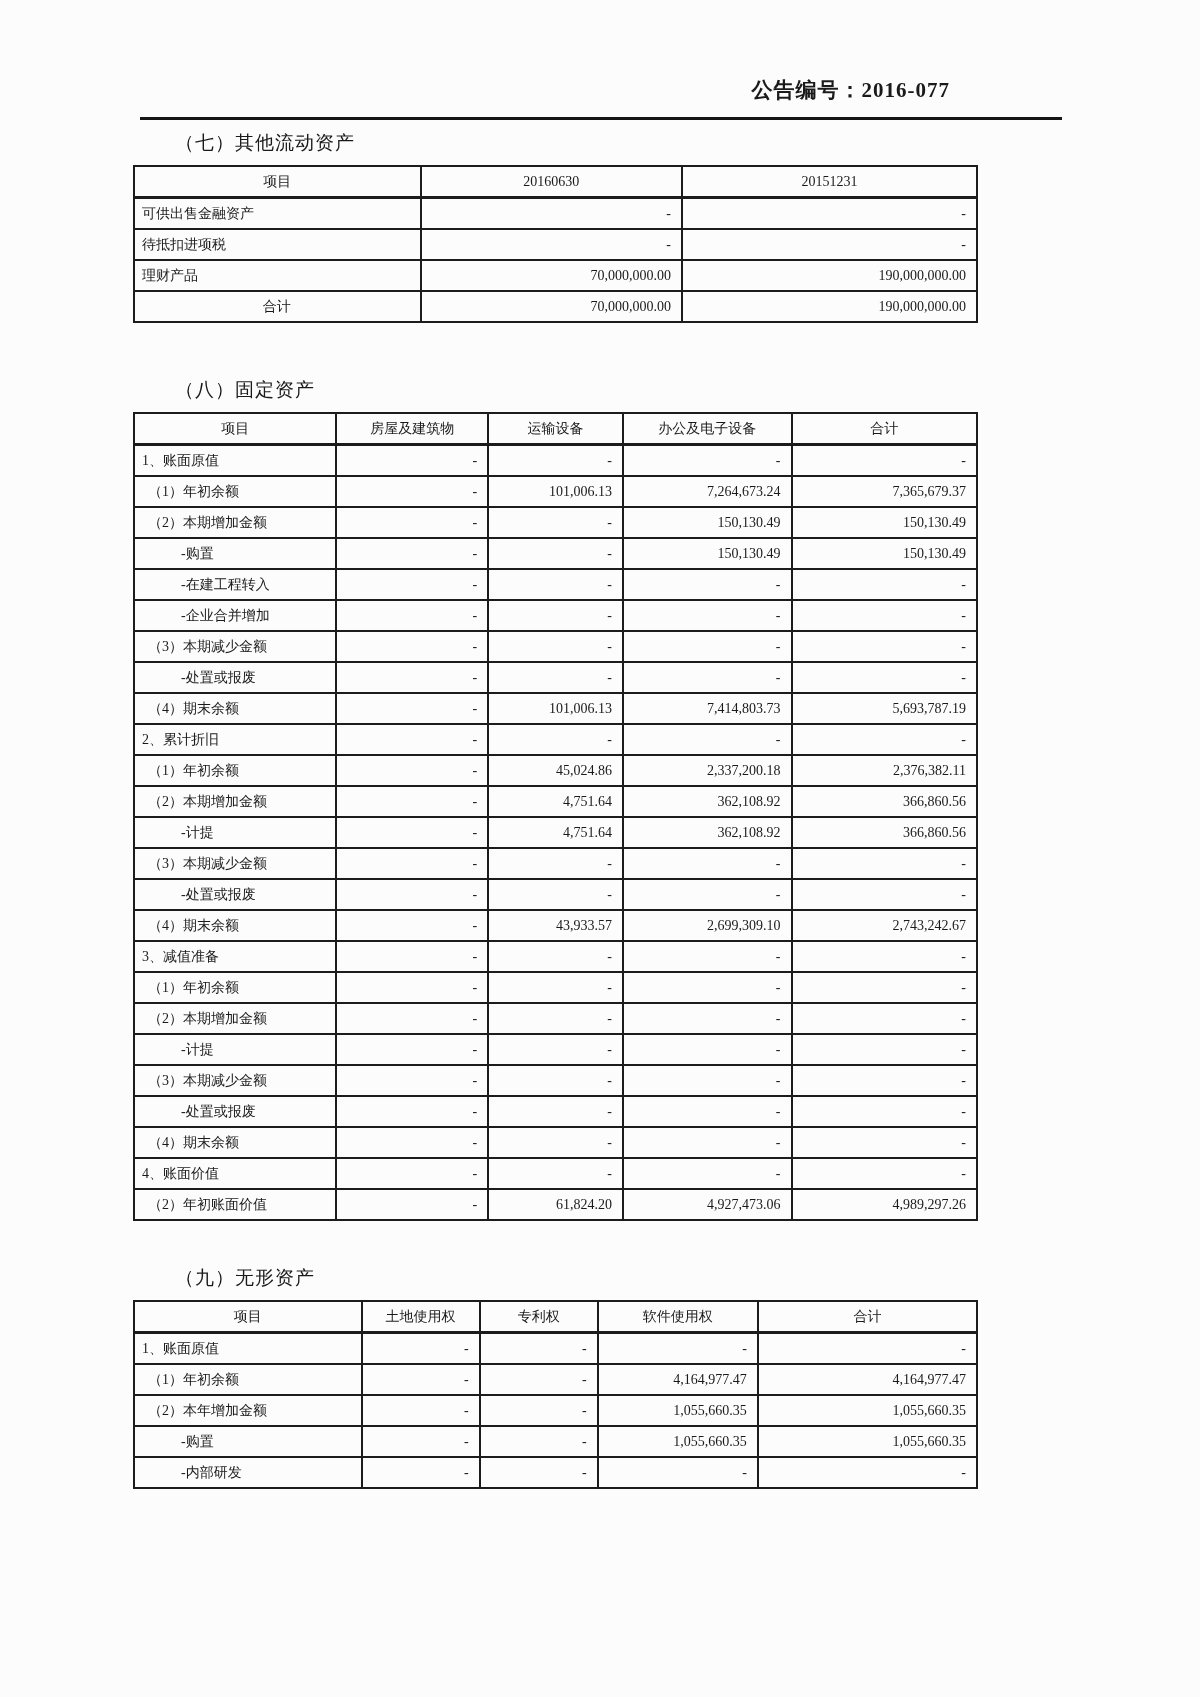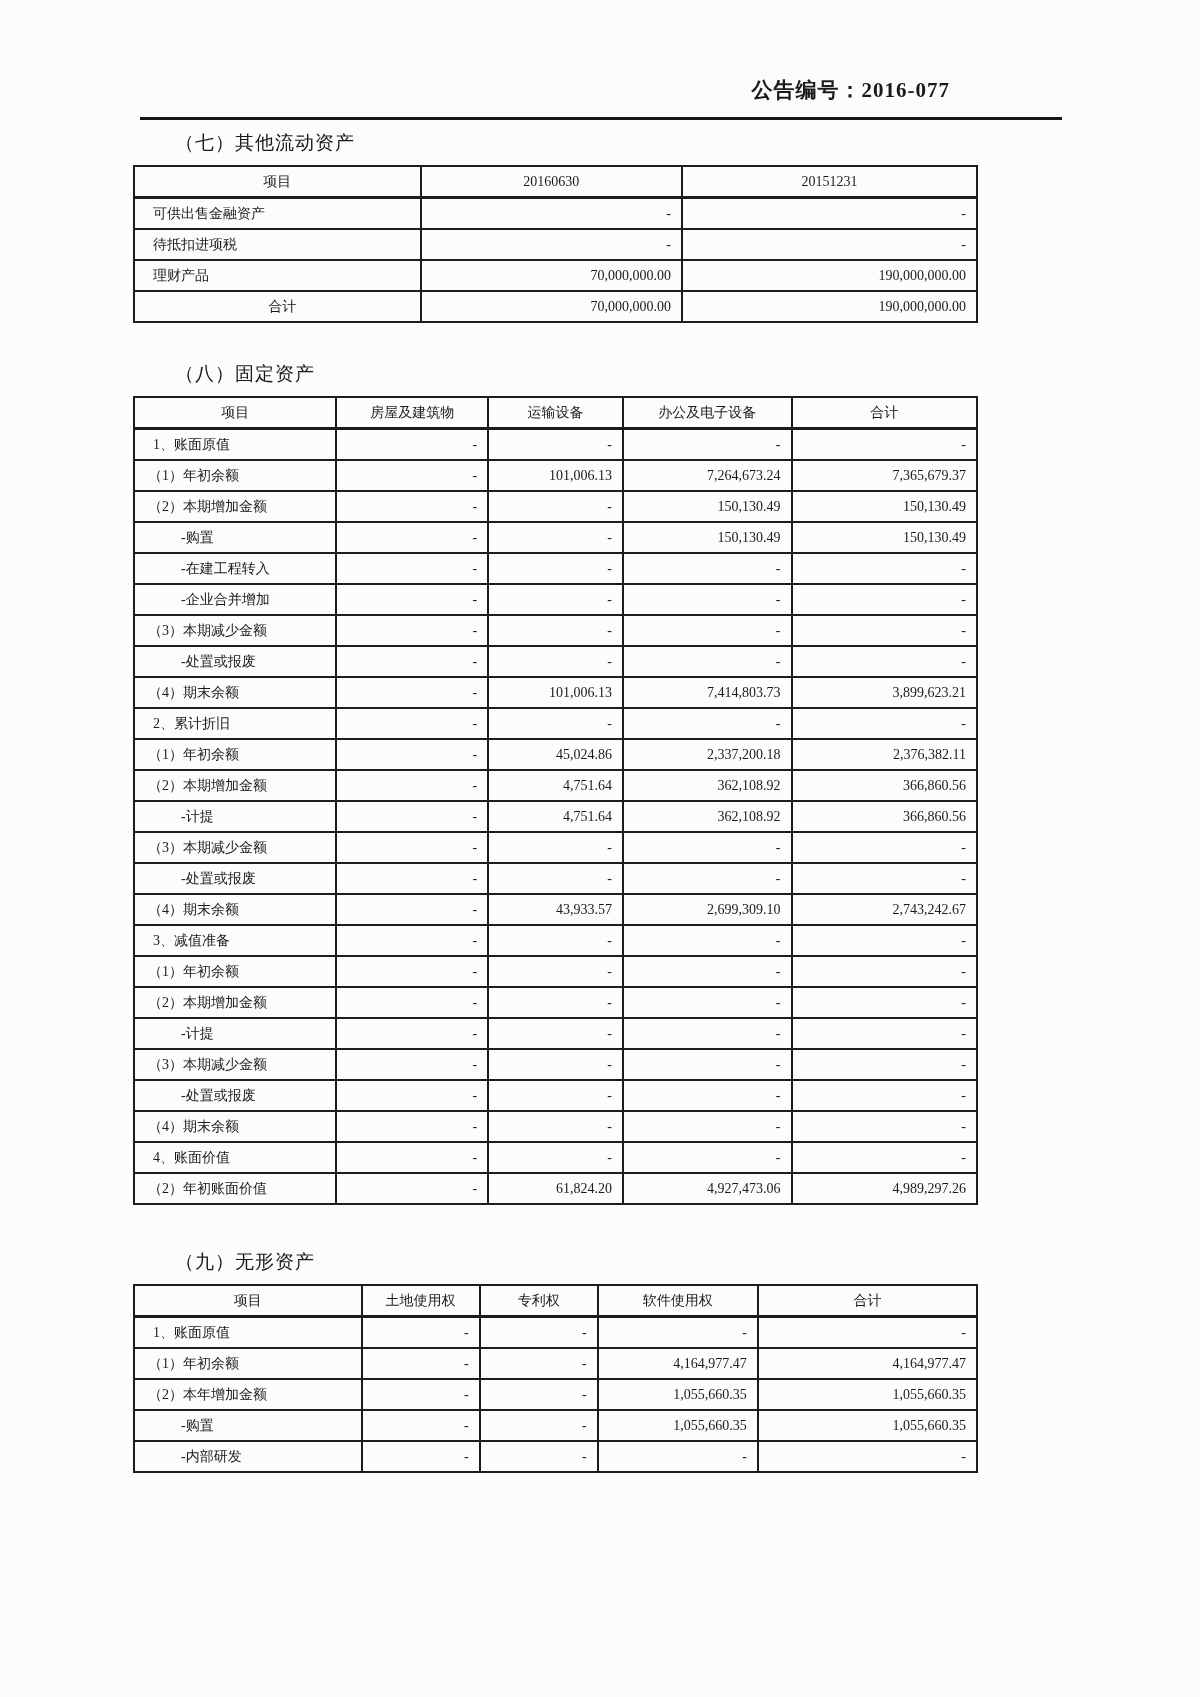--- a/index.html
+++ b/index.html
@@ -23,21 +23,21 @@
     margin-top:13px;margin-left:7px;
     width:922px;height:3px;
     background:#161616;
   }
   .sec-title{
     padding-left:42px;
     font-size:19px;
     letter-spacing:1px;
   }
   .t7{margin-top:10px;}
-  .t8{margin-top:38px;}
+  .t8{margin-top:54px;}
   .t9{margin-top:44px;}
   table{
     margin-top:9px;
     width:845px;
     border-collapse:collapse;
     table-layout:fixed;
     border:2px solid #14532d;
     font-size:14px;
   }
   th,td{
@@ -47,21 +47,21 @@
     font-weight:normal;
     white-space:nowrap;
     overflow:hidden;
   }
   thead th{
     text-align:center;
     border-bottom:3px solid #1c1c1c;
   }
   td.lab{text-align:left;}
   td.num{text-align:right;padding-right:10px;}
-  .ind0{padding-left:18px;}
+  .ind0{padding-left:7px;}
   .ind1{padding-left:13px;}
   .ind2{padding-left:46px;}
   td.ctr{text-align:center;}
 </style>
 </head>
 <body>
 
 <div class="content">
 
   <div class="announce">公告编号：2016-077</div>
@@ -181,21 +181,21 @@
           <td class="num">-</td>
           <td class="num">-</td>
           <td class="num">-</td>
           <td class="num">-</td>
         </tr>
         <tr>
           <td class="lab ind1">（4）期末余额</td>
           <td class="num">-</td>
           <td class="num">101,006.13</td>
           <td class="num">7,414,803.73</td>
-          <td class="num">3,899,623.21</td>
+          <td class="num">5,693,787.19</td>
         </tr>
         <tr>
           <td class="lab ind0">2、累计折旧</td>
           <td class="num">-</td>
           <td class="num">-</td>
           <td class="num">-</td>
           <td class="num">-</td>
         </tr>
         <tr>
           <td class="lab ind1">（1）年初余额</td>

